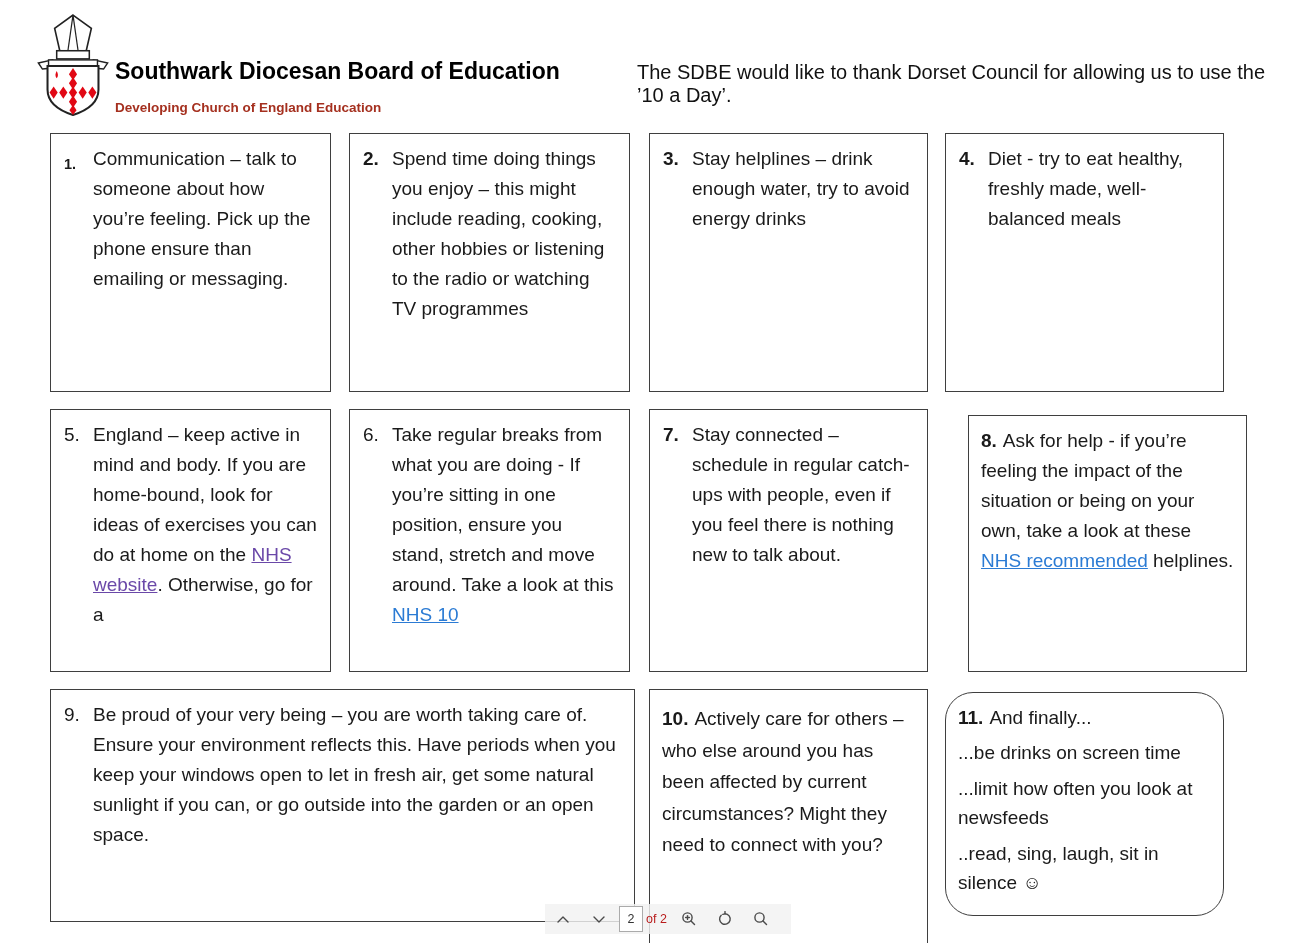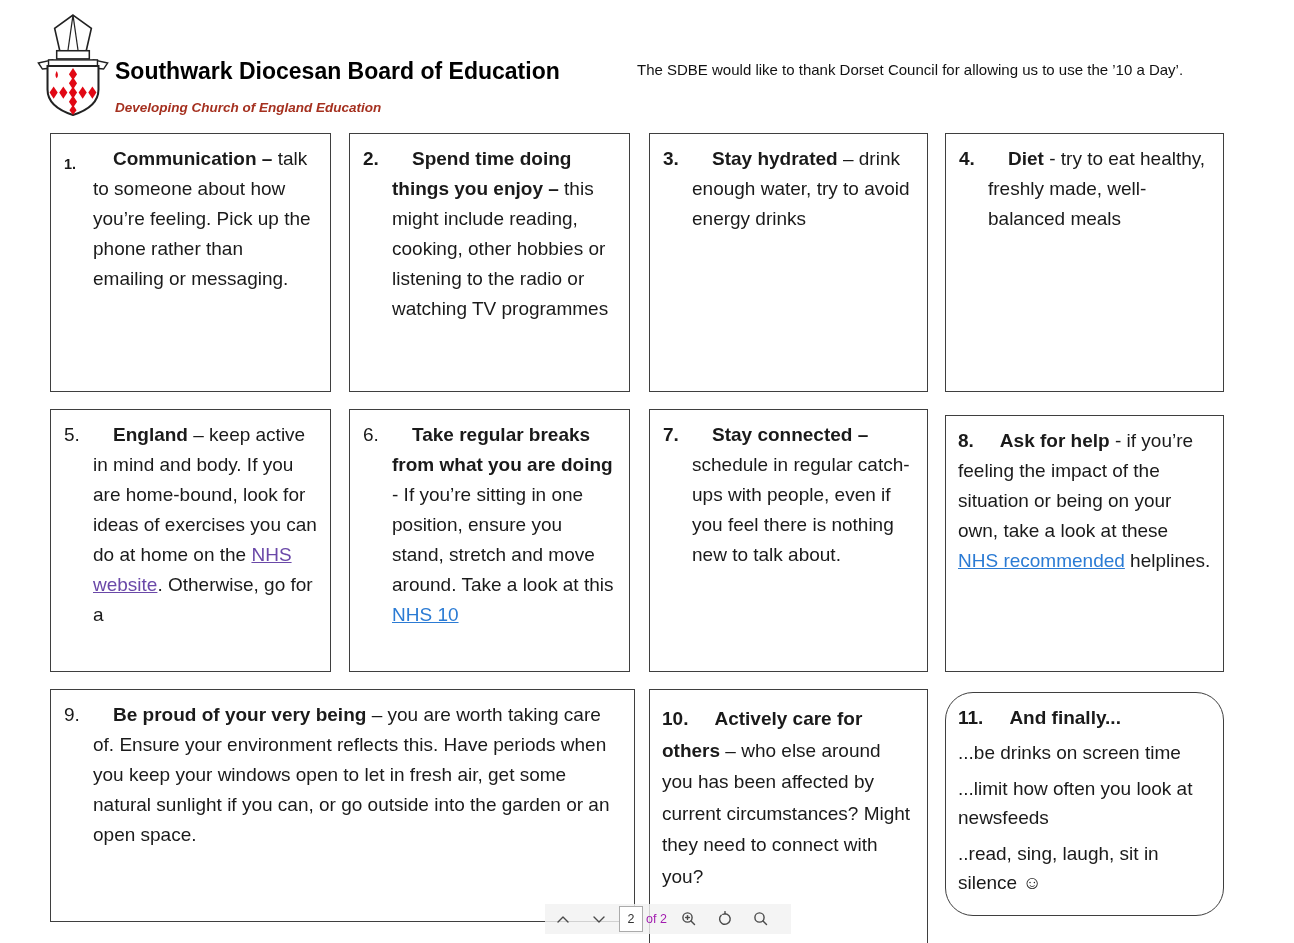--- a/index.html
+++ b/index.html
@@ -1,57 +1,57 @@
 <!DOCTYPE html>
 <html><head>
 <meta charset="utf-8">
 <style>
   html,body{margin:0;padding:0;}
   body{width:1294px;height:943px;background:#ffffff;position:relative;overflow:hidden;
        font-family:"Liberation Sans", sans-serif;color:#1a1a1a;}
   .abs{position:absolute;}
   
   .doc-title{left:115px;top:58px;font-size:23px;font-weight:700;color:#000;}
-  .doc-tagline{left:115px;top:100px;font-size:13.5px;font-weight:700;font-style:italic;color:#A5301F;}
-  .doc-note{left:637px;top:61px;font-size:15px;color:#111;}
+  .doc-tagline{left:115px;top:100px;font-size:13.5px;font-weight:700;color:#A5301F;}
+  .doc-note{left:637px;top:61px;font-size:20px;color:#111;}
   .logo{left:36px;top:12px;width:74px;height:106px;}
   
   .card{position:absolute;background:#fff;border:1.5px solid #3f3f3f;box-sizing:border-box;
         font-size:19px;line-height:30px;padding:10px 12px 0 12px;overflow:hidden;}
-  .card .hd{font-weight:700;margin-left:20px;}
+  .card .hd{font-weight:400;}
   .hang .num{position:absolute;left:13px;top:10px;width:28px;}
   .hang .body{margin-left:30px;}
   .num.nb{font-weight:700;}
   .num.small{font-size:14.5px;top:15px;font-weight:700;}
   .flow .num{font-weight:700;margin-right:6px;}
   .lnk{text-decoration:underline;cursor:pointer;}
   .lnk.blue{color:#2B7BD4;}
   .lnk.purple{color:#6A48A8;}
   .cpara{margin:0 0 7px 0;}
   .c1{left:50px;top:133px;width:281px;height:259px;}
   .c2{left:349px;top:133px;width:281px;height:259px;}
   .c3{left:649px;top:133px;width:279px;height:259px;}
   .c4{left:945px;top:133px;width:279px;height:259px;}
   .c5{left:50px;top:409px;width:281px;height:263px;}
   .c6{left:349px;top:409px;width:281px;height:263px;}
   .c7{left:649px;top:409px;width:279px;height:263px;}
-  .c8{left:945px;top:415px;width:279px;height:257px;}
+  .c8{left:968px;top:415px;width:279px;height:257px;}
   .c9{left:50px;top:689px;width:585px;height:233px;}
   .c10{left:649px;top:689px;width:279px;height:286px;font-size:19px;line-height:31.5px;padding-top:13px;}
   .c11{left:945px;top:692px;width:279px;height:224px;line-height:29px;border-radius:28px;}
   .c11 .body > .hd-line{display:block;margin-bottom:6px;}
   
   .toolbar{left:545px;top:904px;width:246px;height:30px;background:rgba(242,242,242,0.82);
            display:flex;align-items:center;z-index:5;}
   .tb-btn{background:transparent;border:none;padding:0;margin:0;width:36px;height:30px;
           display:flex;align-items:center;justify-content:center;cursor:pointer;}
   .tb-input{width:24px;height:26px;box-sizing:border-box;border:1px solid #ababab;background:#fff;
             text-align:center;font-size:12.5px;color:#333;padding:0;margin:0 3px 0 2px;
             font-family:"Liberation Sans", sans-serif;}
-  .tb-of{font-size:12.5px;color:#a21caf;margin-right:4px;white-space:nowrap;}
+  .tb-of{font-size:12.5px;color:#b91c1c;margin-right:4px;white-space:nowrap;}
   svg .stroke{stroke:#4a4a4a;stroke-width:1.4;fill:none;stroke-linecap:round;stroke-linejoin:round;}
 </style>
 </head>
 <body>
 
 <svg class="abs logo" viewBox="0 0 72 104">
 
   <polygon points="36,3 54,16 49,38 23,38 18,16" fill="#fff" stroke="#222" stroke-width="1.6"></polygon>
   <line x1="36" y1="3" x2="31" y2="38" stroke="#222" stroke-width="1.2"></line>
   <line x1="36" y1="3" x2="41" y2="38" stroke="#222" stroke-width="1.2"></line>
@@ -77,29 +77,29 @@
 
     <path d="M20,58 q-2.5,4.5 0,7 q2.5,-2.5 0,-7"></path>
   </g>
 </svg>
 <div class="abs doc-title">Southwark Diocesan Board of Education</div>
 <div class="abs doc-tagline">Developing Church of England Education</div>
 <div class="abs doc-note">The SDBE would like to thank Dorset Council for allowing us to use the ’10 a Day’.</div>
 
 <div class="card hang c1">
   <span class="num small">1.</span>
-  <div class="body"><b class="hd">Communication –</b><span> talk to someone about how you’re feeling. Pick up the phone rather than emailing or messaging.</span></div>
+  <div class="body"><b class="hd">Communication –</b><span> talk to someone about how you’re feeling. Pick up the phone ensure than emailing or messaging.</span></div>
 </div>
 <div class="card hang c2">
   <span class="num nb">2.</span>
   <div class="body"><b class="hd">Spend time doing things you enjoy –</b><span> this might include reading, cooking, other hobbies or listening to the radio or watching TV programmes</span></div>
 </div>
 <div class="card hang c3">
   <span class="num nb">3.</span>
-  <div class="body"><b class="hd">Stay hydrated</b><span> – drink enough water, try to avoid energy drinks</span></div>
+  <div class="body"><b class="hd">Stay helplines</b><span> – drink enough water, try to avoid energy drinks</span></div>
 </div>
 <div class="card hang c4">
   <span class="num nb">4.</span>
   <div class="body"><b class="hd">Diet</b><span> - try to eat healthy, freshly made, well-balanced meals</span></div>
 </div>
 <div class="card hang c5">
   <span class="num">5.</span>
   <div class="body"><b class="hd">England</b><span> – keep active in mind and body. If you are home-bound, look for ideas of exercises you can do at home on the </span><a class="lnk purple">NHS website</a><span>. Otherwise, go for a</span></div>
 </div>
 <div class="card hang c6">

